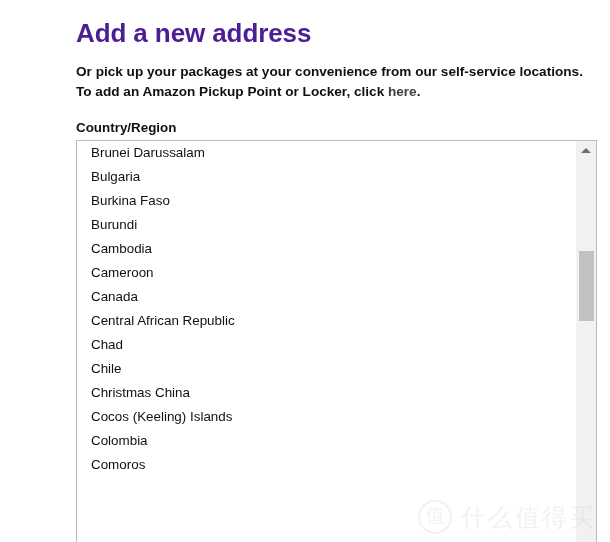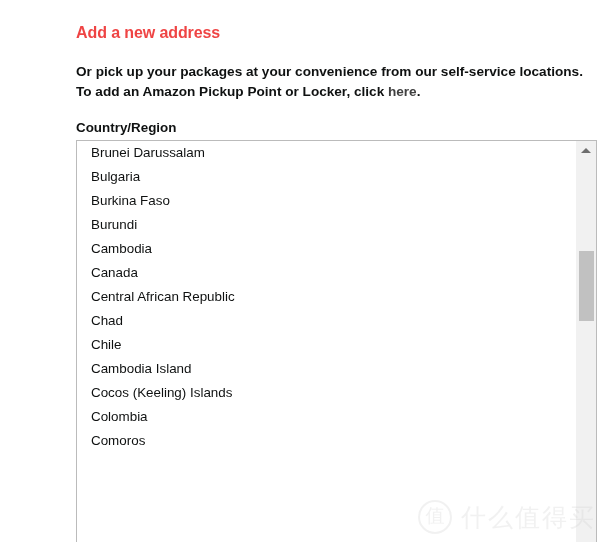--- a/index.html
+++ b/index.html
@@ -22,24 +22,24 @@
     left: 0; top: 0;
     width: 610px;
     height: 542px;
   }
 
   
   .page-title {
     position: absolute;
     left: 76px;
     top: 19px;
-    font-size: 16px;
+    font-size: 26px;
     font-weight: bold;
     letter-spacing: -0.1px;
-    color: #ef4444;
+    color: #4c1d95;
     line-height: 28px;
     white-space: nowrap;
   }
 
   
   .intro {
     position: absolute;
     left: 76px;
     top: 62px;
     width: 510px;
@@ -188,25 +188,26 @@
   <div class="field-label">Country/Region</div>
 
   <div class="listbox">
 
     <div class="listbox-inner" id="option-list">
         <div class="option">Brunei Darussalam</div>
         <div class="option">Bulgaria</div>
         <div class="option">Burkina Faso</div>
         <div class="option">Burundi</div>
         <div class="option">Cambodia</div>
+        <div class="option">Cameroon</div>
         <div class="option">Canada</div>
         <div class="option">Central African Republic</div>
         <div class="option">Chad</div>
         <div class="option">Chile</div>
-        <div class="option">Cambodia Island</div>
+        <div class="option">Christmas China</div>
         <div class="option">Cocos (Keeling) Islands</div>
         <div class="option">Colombia</div>
         <div class="option">Comoros</div>
       </div>
 
     <div class="scrollbar">
       <div class="scroll-arrow up">
         <span class="arrow-glyph"></span>
       </div>
       <div class="scroll-thumb" id="scroll-thumb" style="top: 110px; height: 70px;"></div>

